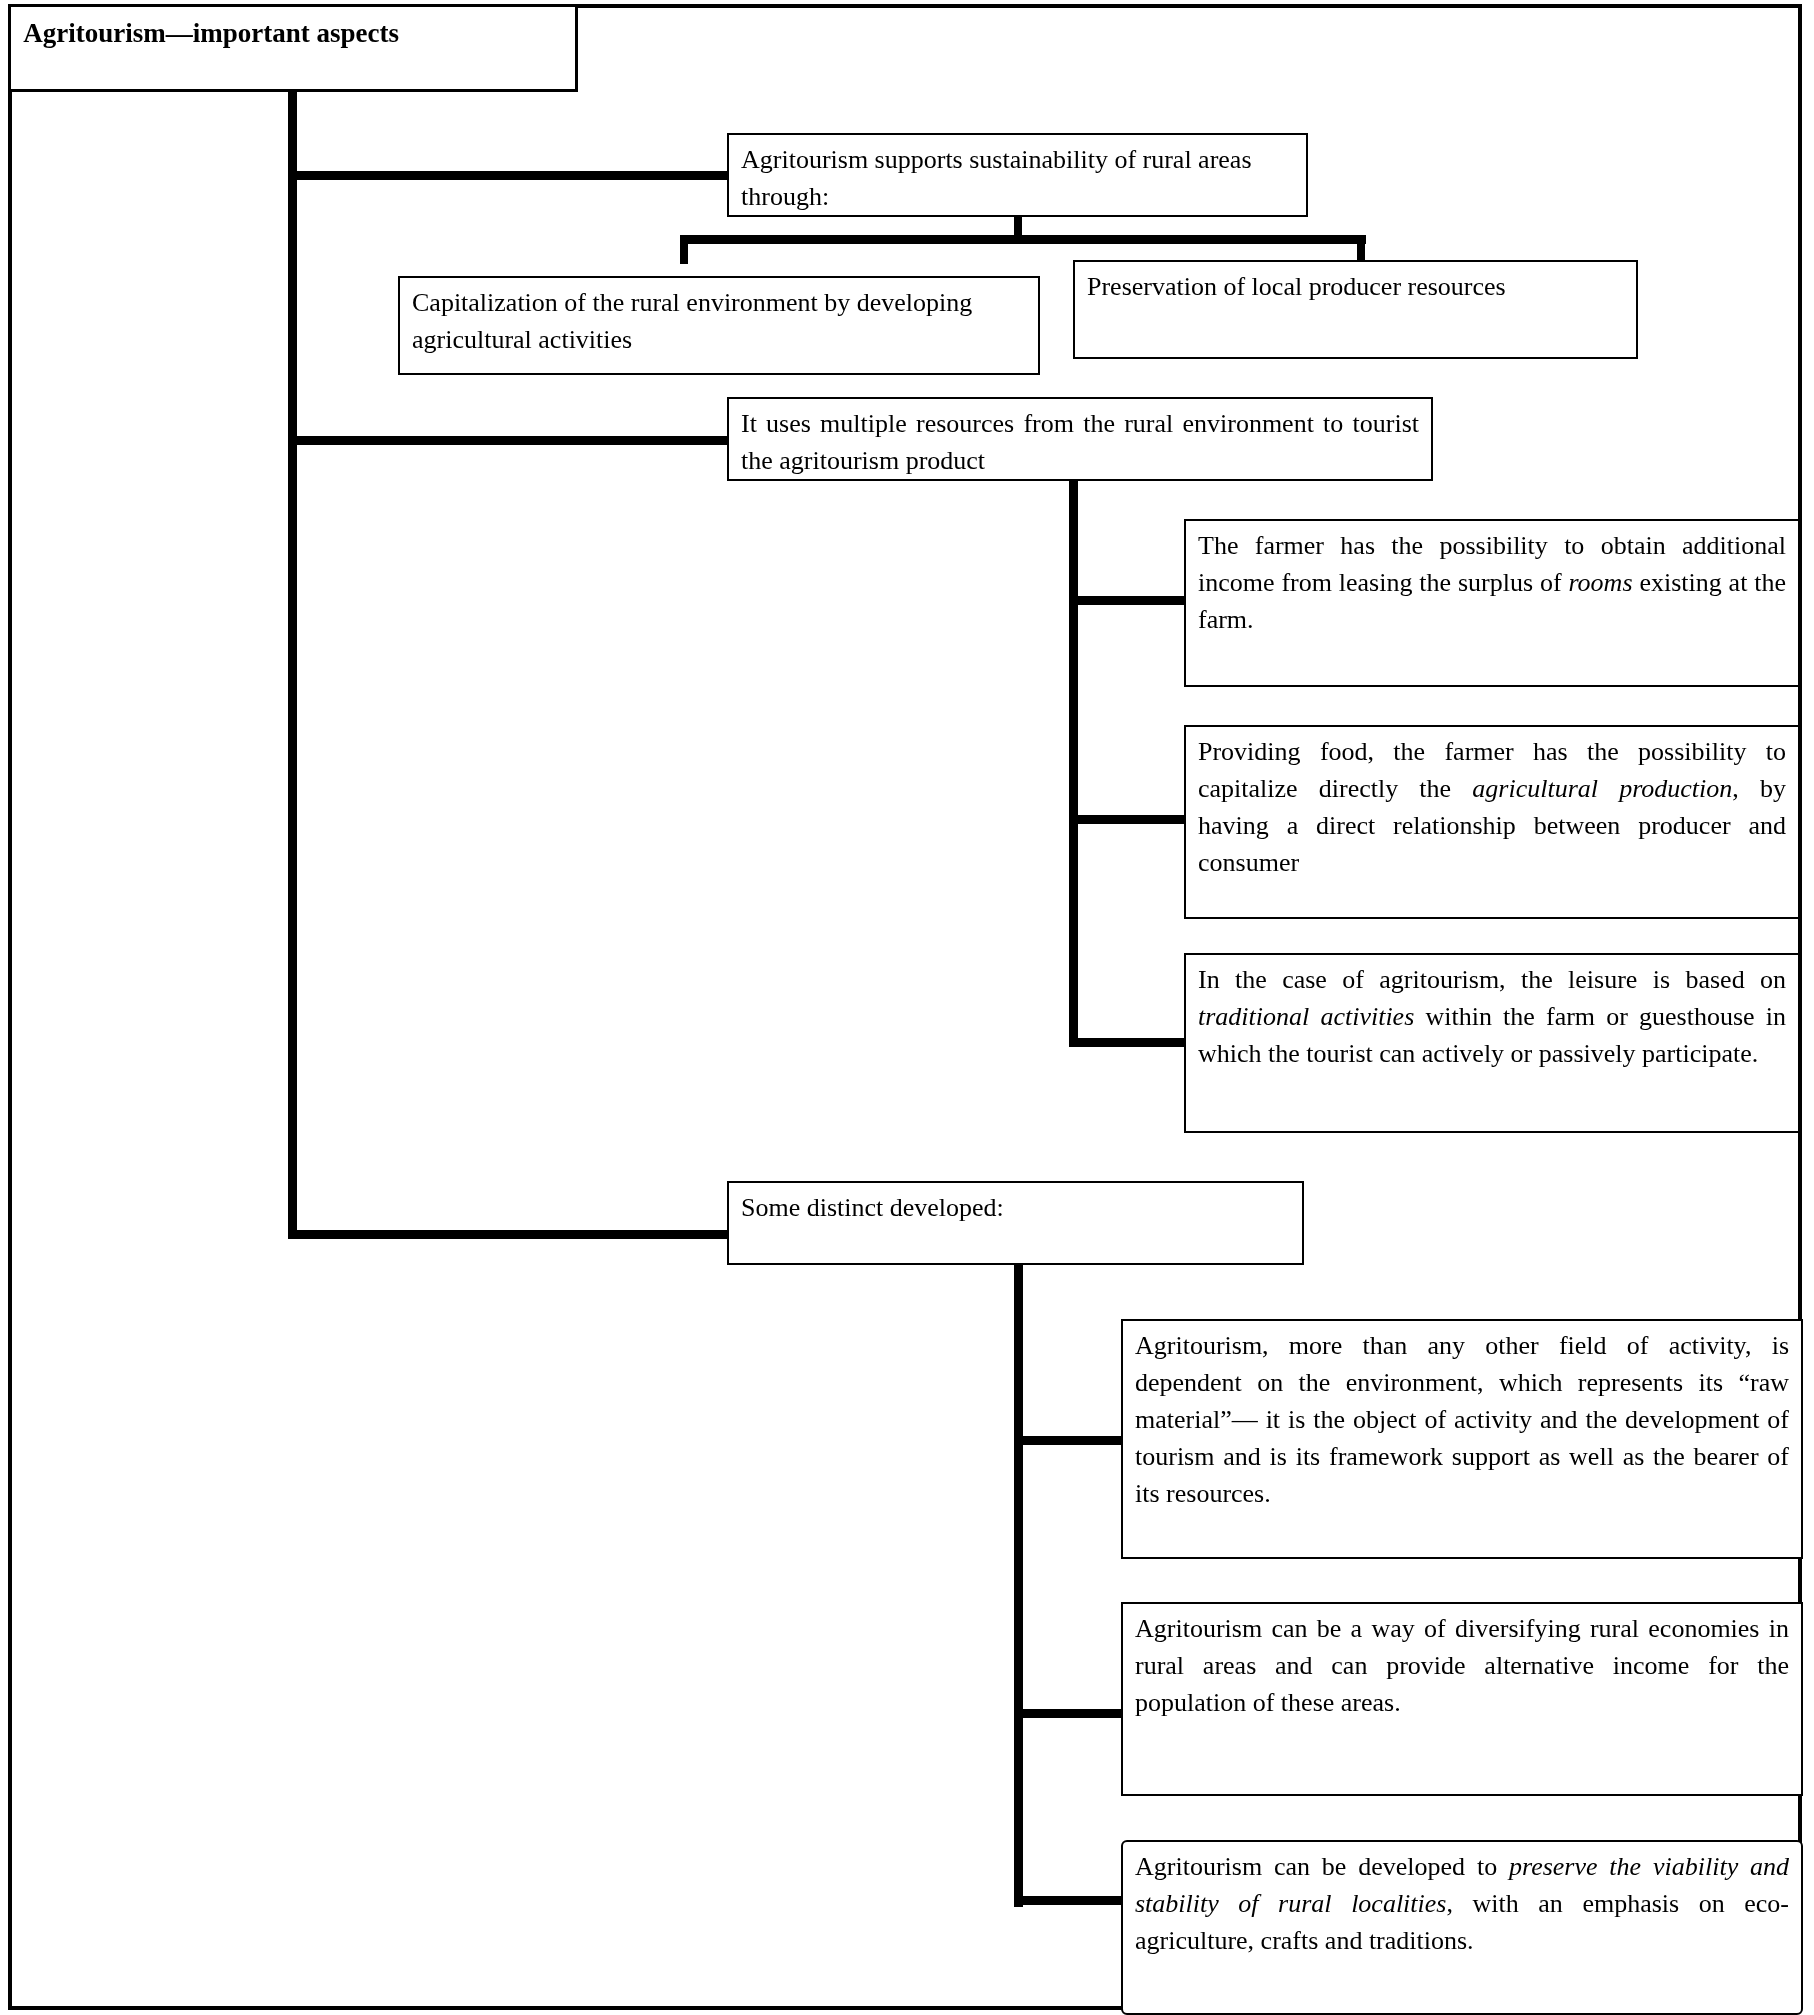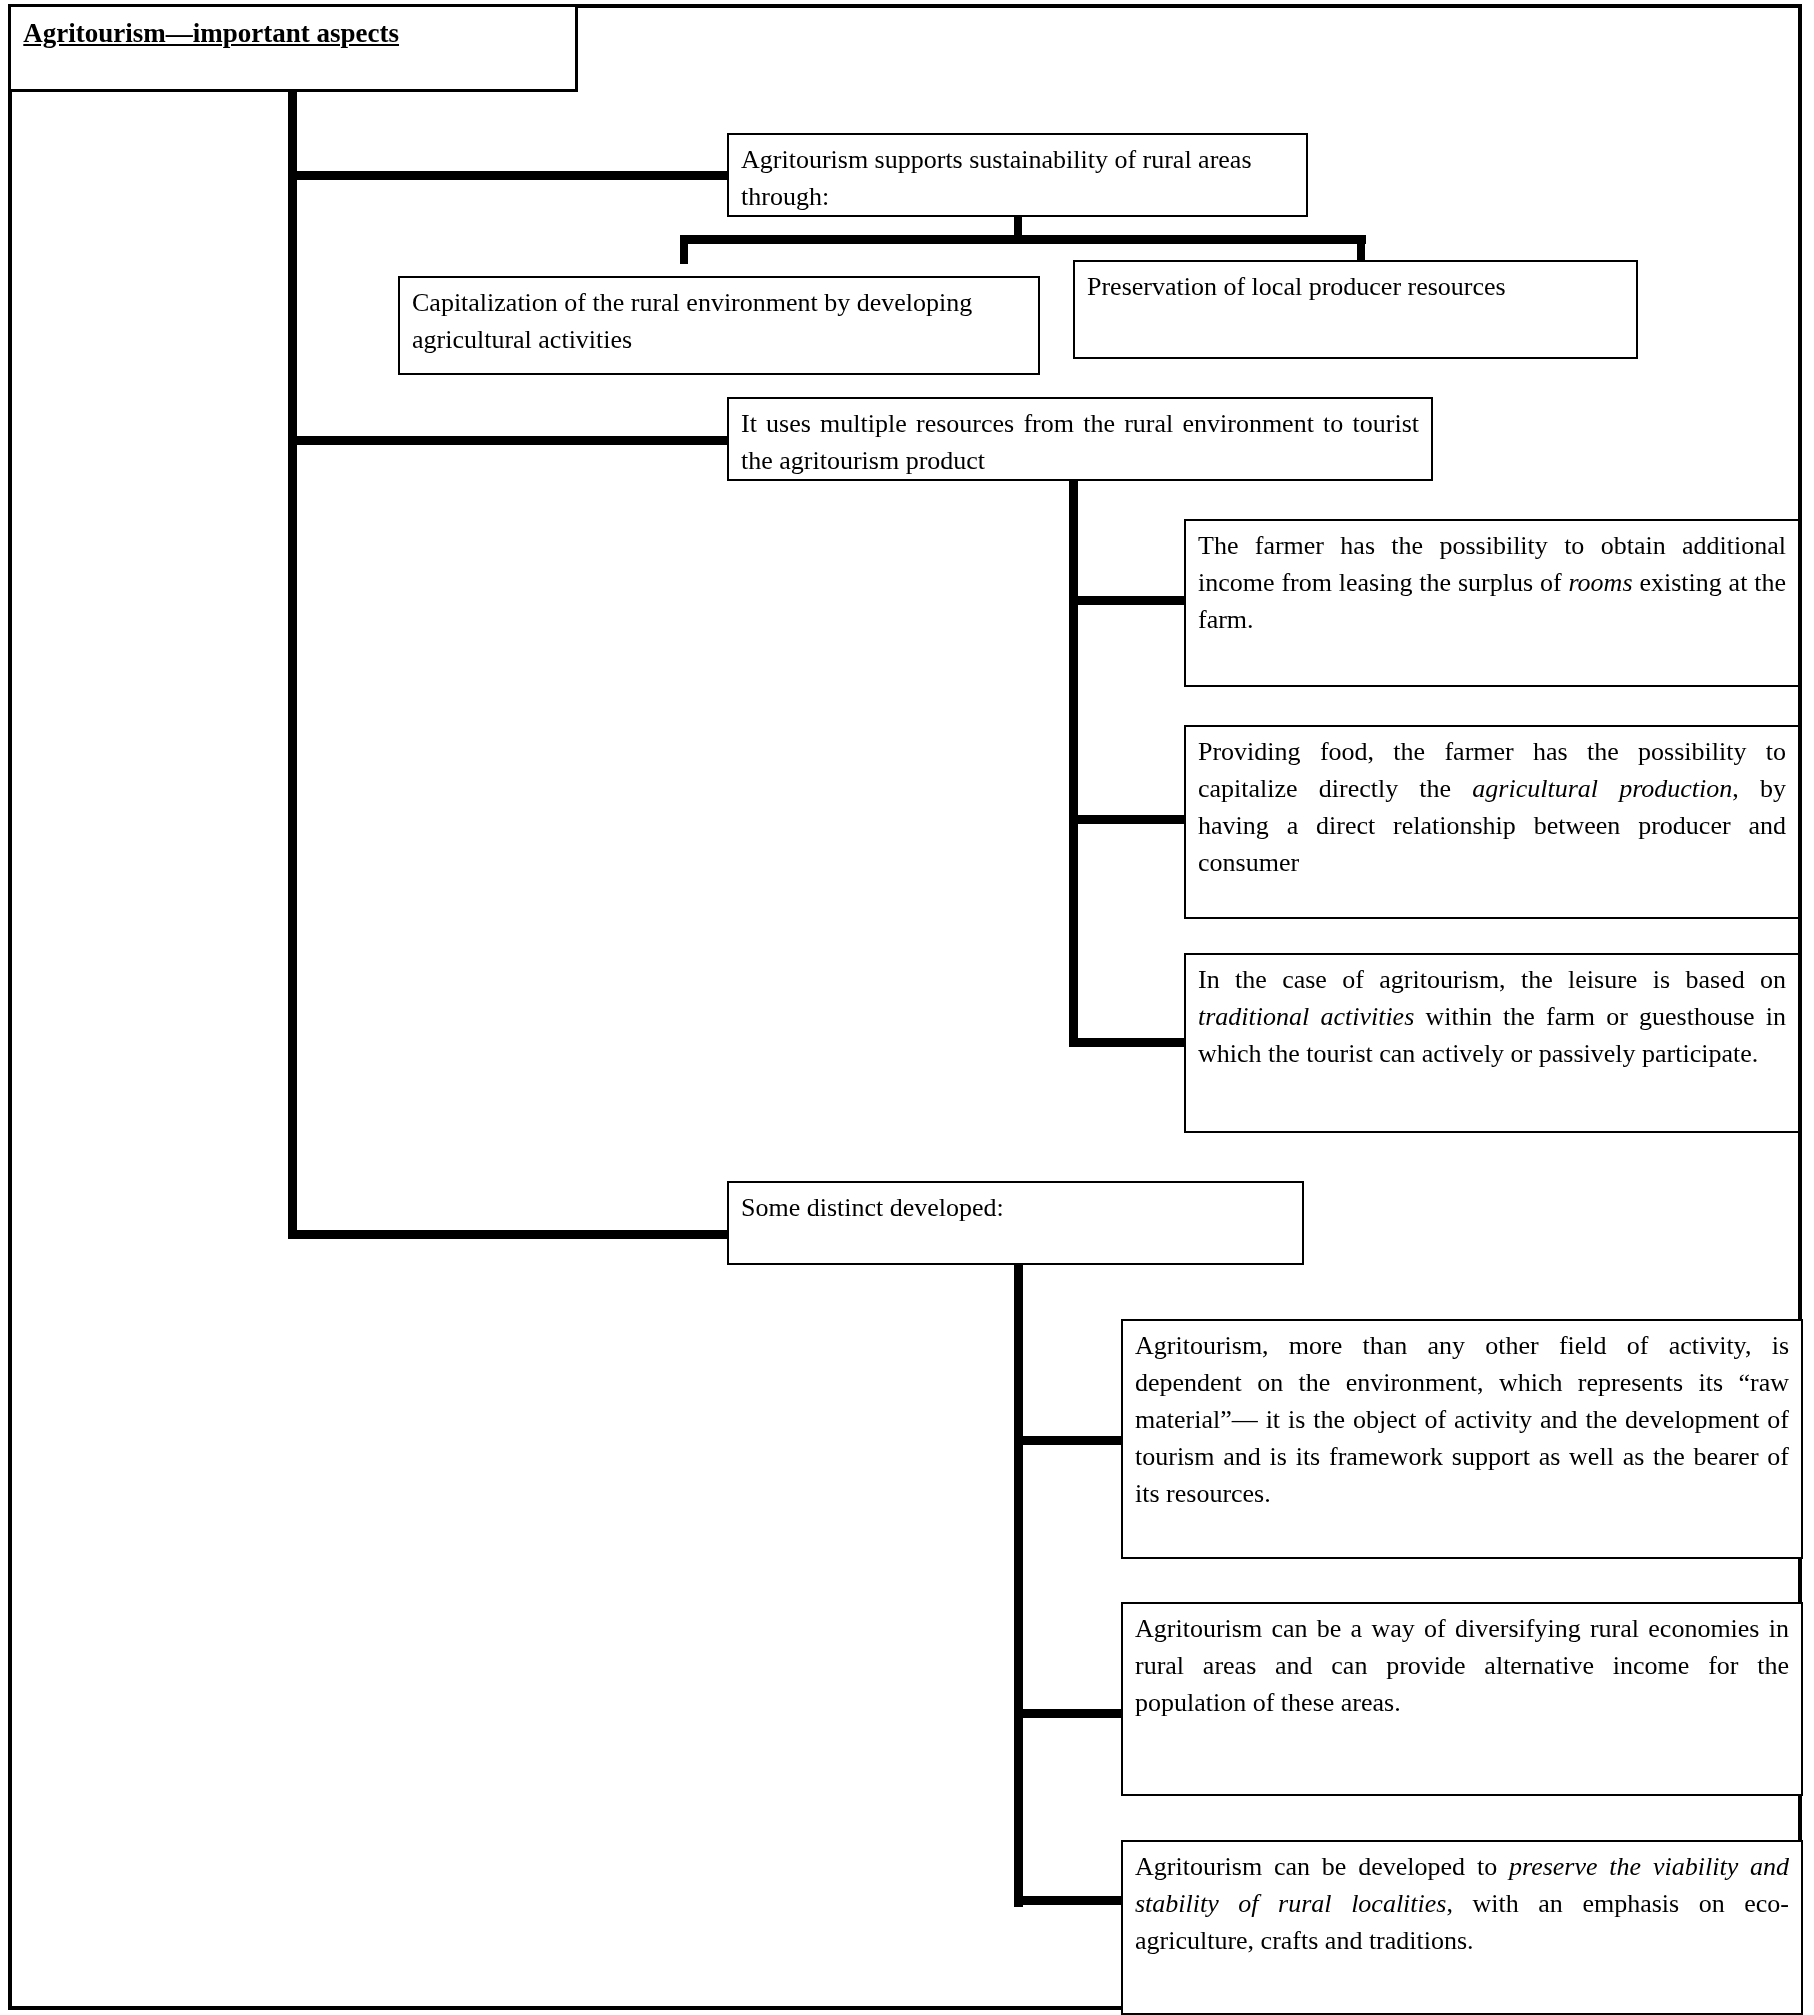--- a/index.html
+++ b/index.html
@@ -37,21 +37,20 @@
     color: #000000;
     font-size: 26px;
     line-height: 1.42;
     text-align: justify;
     text-align-last: left;
     hyphens: none;
   }
   .node-text.nojust { text-align: left; }
   .node-box.root {
     border-width: 3.7px;
-    text-decoration: underline;
   }
   .node-box.root .node-text {
     font-weight: bold;
     font-size: 27px;
   }
   .pad { padding: 7.4px 12px 4.6px 12px; }
   em { font-style: italic; }
 
   
   .hline, .vline {
@@ -129,18 +128,18 @@
   <div class="node-box" style="left:1121px; top:1319px; width:682px; height:240px;">
     <span class="node-text pad"><span>Agritourism, more than any other field of activity, is dependent on the environment, which represents its “raw material”— it is the object of activity and the development of tourism and is its framework support as well as the bearer of its resources.</span></span>
   </div>
 
   <div class="hline" style="left:1014px; top:1709px; width:143px; height:8.8px;"></div>
   <div class="node-box" style="left:1121px; top:1602px; width:682px; height:194px;">
     <span class="node-text pad"><span>Agritourism can be a way of diversifying rural economies in rural areas and can provide alternative income for the population of these areas.</span></span>
   </div>
 
   <div class="hline" style="left:1014px; top:1896px; width:143px; height:8.8px;"></div>
-  <div class="node-box" style="left:1121px; top:1840px; width:682px; height:175px;">
+  <div class="node-box" style="left:1121px; top:1840px; width:682px; height:175px;border-radius:6px;">
     <span class="node-text pad"><span>Agritourism can be developed to </span><em>preserve the viability and stability of rural localities</em><span>, with an emphasis on eco-agriculture, crafts and traditions.</span></span>
   </div>
 
 </div>
 
 
 </body></html>

